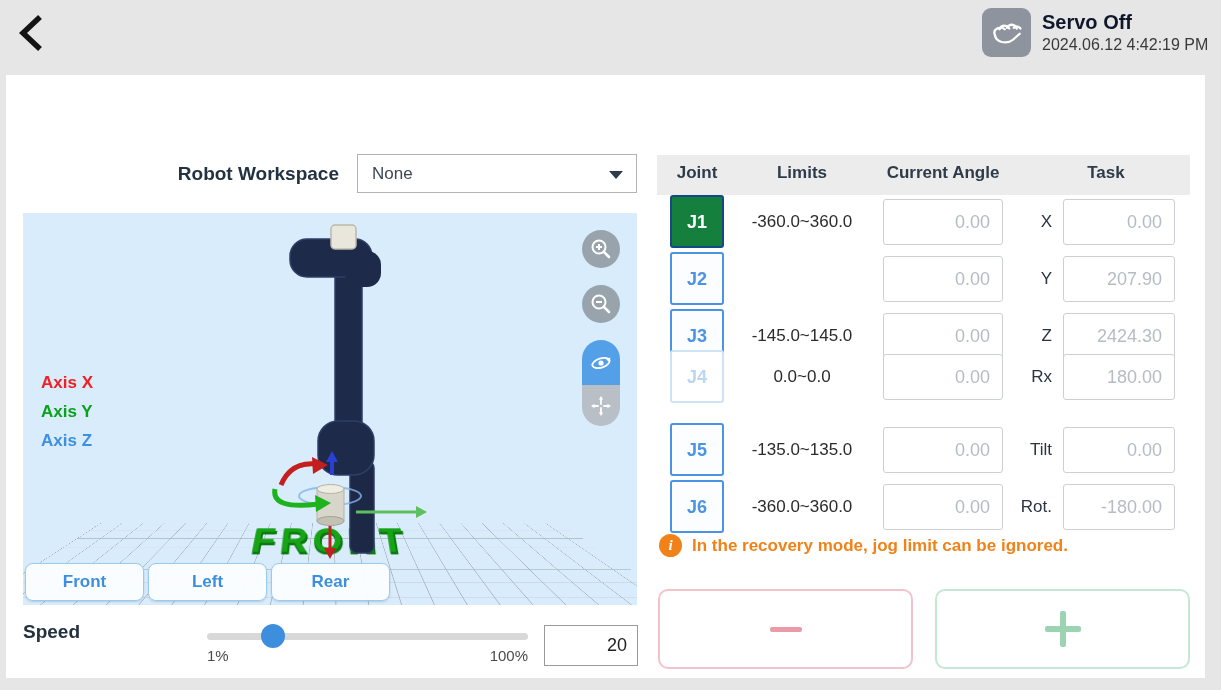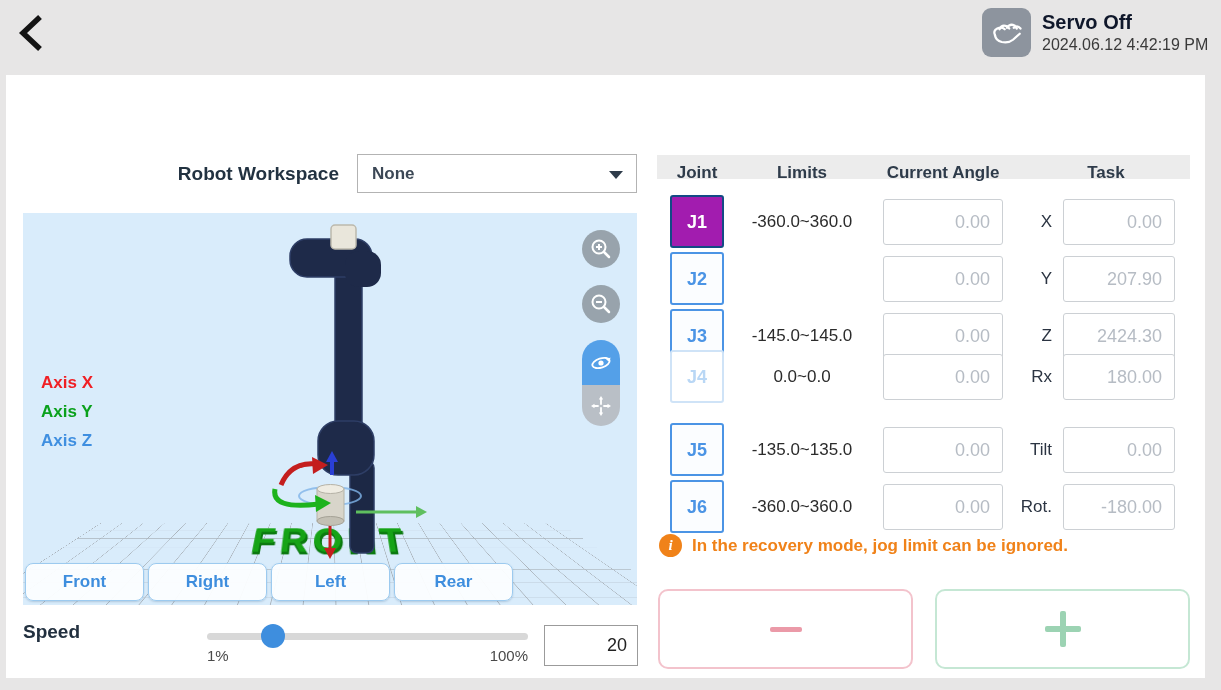--- a/index.html
+++ b/index.html
@@ -20,21 +20,21 @@
   .tabbar { position:absolute; left:0; top:0; width:1199px; height:55px; border-bottom:1px solid #e3e3e3; background:#fff; }
   .tab1 { position:absolute; left:0; top:0; width:277px; height:55px; line-height:52px; text-align:center; color:#3e8ede; font-weight:bold; font-size:19px; cursor:pointer; }
   .tab1-underline { position:absolute; left:0; bottom:-1px; width:277px; height:5px; background:#3e8ede; }
   .tab-divider { position:absolute; left:280px; top:14px; width:1px; height:28px; background:#cfcfcf; }
   .tab2 { position:absolute; left:281px; top:0; width:266px; height:55px; line-height:52px; text-align:center; color:#9b9b9b; font-size:19px; cursor:pointer; }
   .servo-on-btn { position:absolute; right:0; top:0; width:178px; height:55px; border-left:1px solid #e0e0e0; display:flex; align-items:center; justify-content:center; gap:10px; cursor:pointer; background:#fff; }
   .servo-on-btn span { font-size:18px; font-weight:bold; color:#1f2b3a; }
 
   
   .ws-label { position:absolute; left:167px; top:80px; width:166px; height:38px; line-height:38px; text-align:right; font-weight:bold; font-size:19px; color:#223241; }
-  .ws-select { position:absolute; left:351px; top:79px; width:280px; height:39px; border:1px solid #b3b3b3; background:#fff; cursor:pointer;font-weight:bold; }
+  .ws-select { position:absolute; left:351px; top:79px; width:280px; height:39px; border:1px solid #b3b3b3; background:#fff; cursor:pointer; }
   .ws-select-text { position:absolute; left:14px; top:0; height:37px; line-height:37px; font-size:17px; color:#3c4856; }
   .ws-caret { position:absolute; right:13px; top:16px; width:0; height:0; border-left:7px solid transparent; border-right:7px solid transparent; border-top:8px solid #2e3b4a; }
 
   
   .viewport { position:absolute; left:17px; top:138px; width:614px; height:392px; background:#d9ecfb; overflow:hidden; }
   .vp-grid { position:absolute; left:50%; bottom:-22px; width:780px; height:310px; margin-left:-390px;
     background-image:linear-gradient(#9da3a9 1px, transparent 1px), linear-gradient(90deg,#9da3a9 1px, transparent 1px);
     background-size:36px 36px; transform-origin:50% 100%; transform:perspective(360px) rotateX(55deg); opacity:.8; }
   .vp-front { position:absolute; left:50%; top:306px; transform:translateX(-50%) perspective(220px) rotateX(30deg);
     font-size:38px; font-weight:800; letter-spacing:5px; color:#16a316;
@@ -53,27 +53,27 @@
   
   .speed-label { position:absolute; left:17px; top:546px; font-size:19px; font-weight:bold; color:#22303f; }
   .speed-track { position:absolute; left:201px; top:558px; width:321px; height:7px; background:#d8d8d8; border-radius:4px; cursor:pointer; }
   .speed-thumb { position:absolute; top:-9px; width:24px; height:24px; border-radius:50%; background:#3e8ede; cursor:grab; }
   .speed-min { position:absolute; left:201px; top:572px; font-size:15px; color:#4a4a4a; }
   .speed-max { position:absolute; left:452px; top:572px; width:70px; text-align:right; font-size:15px; color:#4a4a4a; }
   .speed-box { position:absolute; left:538px; top:550px; width:94px; height:41px; border:1px solid #9b9b9b; background:#0f766e; }
   .speed-box input { width:100%; height:100%; border:none; outline:none; text-align:right; padding:0 10px; font-size:18px; color:#222; font-family:"Liberation Sans",sans-serif; }
 
   
-  .jt-head { position:absolute; left:651px; top:80px; width:533px; height:24px; background:#ececec; }
+  .jt-head { position:absolute; left:651px; top:80px; width:533px; height:40px; background:#ececec; }
   .jt-h { position:absolute; top:0; height:36px; line-height:36px; text-align:center; font-weight:bold; font-size:17px; color:#2e3b4a; }
   .jt-h0 { left:0; width:80px; } .jt-h1 { left:80px; width:130px; } .jt-h2 { left:210px; width:152px; } .jt-h3 { left:389px; width:120px; }
   .jrow { position:absolute; left:651px; width:533px; height:57px; }
   .jbtn { position:absolute; left:13px; top:2px; width:54px; height:53px; border-radius:3px; font-size:18px; font-weight:bold; text-align:center; line-height:51px; cursor:pointer;
     background:#fbfdff; border:2px solid #4b94e5; color:#4b94e5; }
-  .jbtn.sel { background:#a21caf; border-color:#134a85; color:#fff; }
+  .jbtn.sel { background:#15803d; border-color:#134a85; color:#fff; }
   .jbtn.dis { background:#fff; border:2px solid #cfe3f7; color:#b9d7f5; cursor:default; }
   .jlim { position:absolute; left:80px; top:0; width:130px; height:57px; line-height:57px; text-align:center; font-size:17px; color:#2b2b2b; }
   .jcur { position:absolute; left:226px; top:6px; width:120px; height:46px; }
   .jtasklab { position:absolute; left:340px; top:0; width:55px; height:57px; line-height:57px; text-align:right; font-size:17px; color:#2b3442; }
   .jtaskin { position:absolute; left:406px; top:6px; width:112px; height:46px; }
   .ghost-input { width:100%; height:100%; border:1px solid #ccd0d4; border-radius:3px; background:#fff; text-align:right; padding:0 12px; font-size:18px; color:#b6bcc4; outline:none; font-family:"Liberation Sans",sans-serif; }
 
   
   .notice-ico { position:absolute; left:653px; top:459px; width:23px; height:23px; border-radius:50%; background:#f08219; color:#fff; text-align:center; line-height:23px; font-size:15px; font-style:italic; font-weight:bold; font-family:"Liberation Serif",serif; }
   .notice-text { position:absolute; left:686px; top:459px; height:23px; line-height:23px; font-size:17px; font-weight:bold; color:#f08219; }
@@ -190,21 +190,20 @@
             <line x1="5" y1="12" x2="9" y2="12"></line>
               <polygon points="2,12 5.5,9.8 5.5,14.2" fill="#fff" stroke="none"></polygon>
             <line x1="15" y1="12" x2="19" y2="12"></line>
               <polygon points="22,12 18.5,9.8 18.5,14.2" fill="#fff" stroke="none"></polygon>
           </svg>
         </div>
       </div>
 
       <div class="view-btns">
         <div class="view-btn">Front</div>
-        <div class="view-btn">Right</div>
         <div class="view-btn">Left</div>
         <div class="view-btn">Rear</div>
       </div>
     </div>
 
     <div class="speed-label">Speed</div>
     <div class="speed-track">
       <div class="speed-thumb" style="left: calc(20.5% - 12px);"></div>
     </div>
     <div class="speed-min">1%</div>

